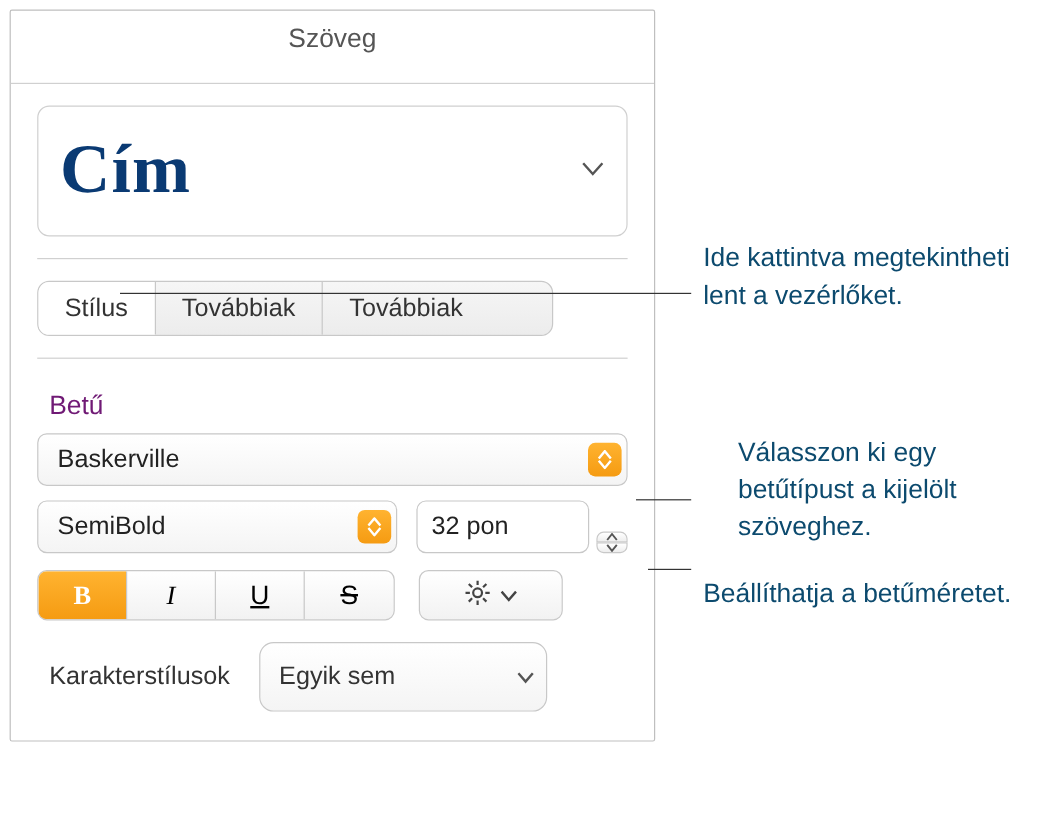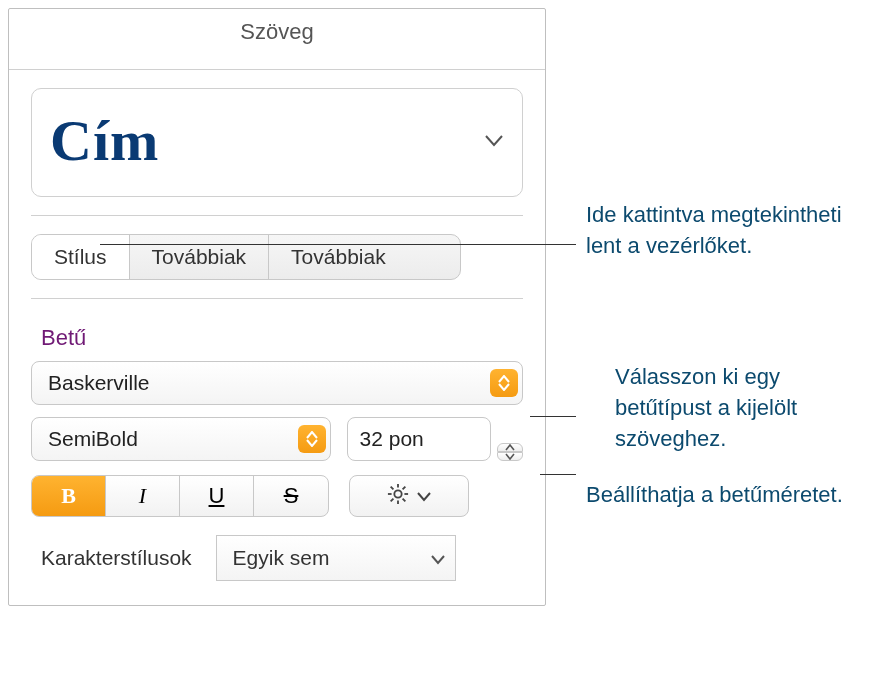--- a/index.html
+++ b/index.html
@@ -190,23 +190,23 @@
     display: flex;
     align-items: center;
     gap: 24px;
   }
   .char-label {
     font-size: 21px;
     color: #333;
   }
   .char-popup {
     width: 240px;
-    height: 46px;
-    border: 1px solid #c8c8c8;
-    border-radius: 0;
+    height: 58px;
+    border: 1px solid #c8c8c8;
+    border-radius: 12px;
     background: linear-gradient(#fff,#f4f4f4);
     display: flex; align-items: center; justify-content: space-between;
     padding: 0 10px 0 16px;
     cursor: pointer;
     font-size: 21px;
   }
   
   .callout {
     position: absolute;
     font-size: 22px;

